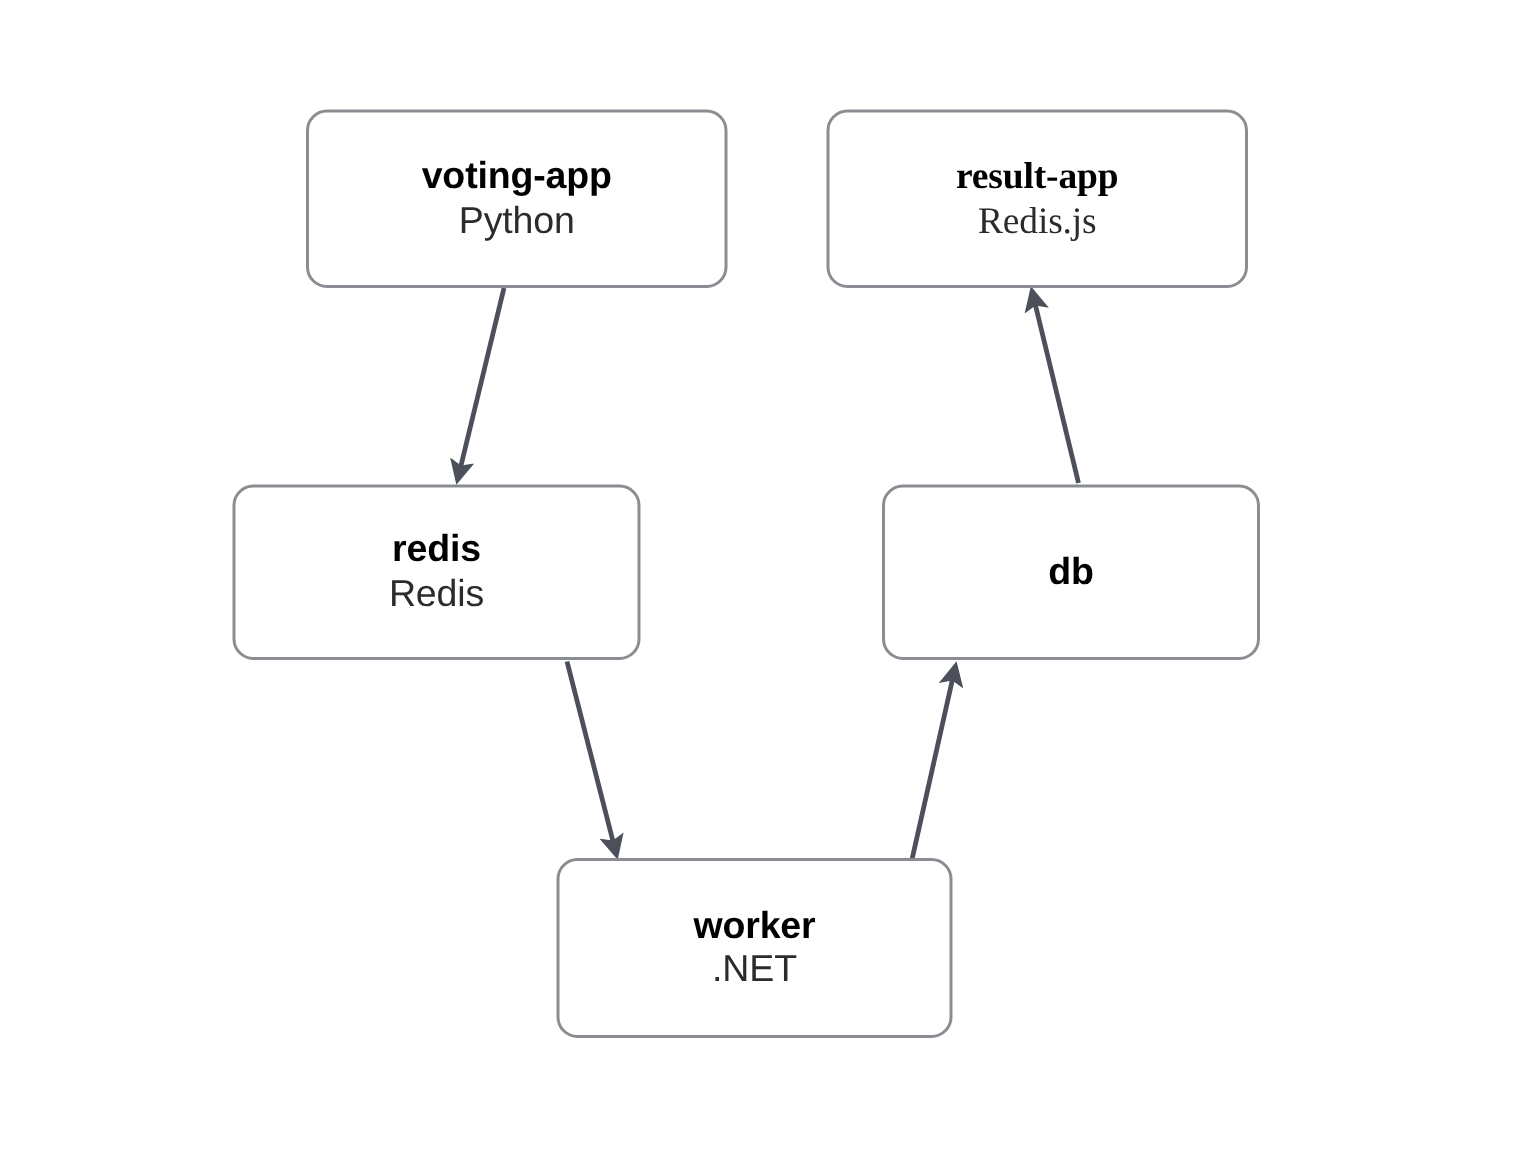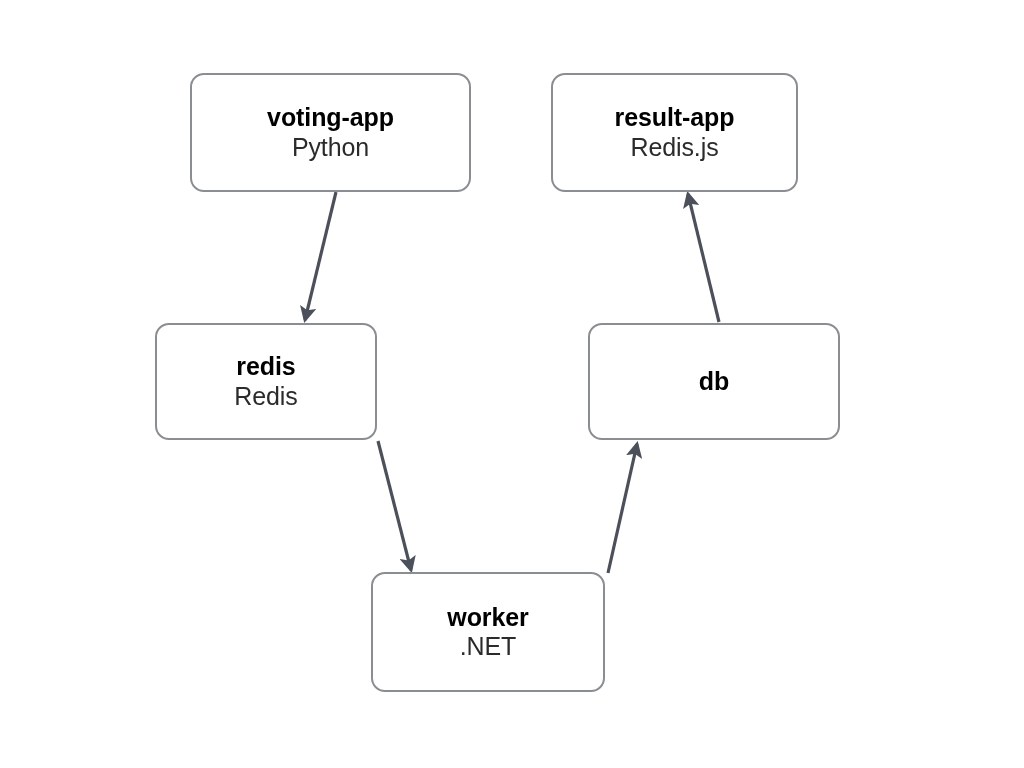--- a/index.html
+++ b/index.html
@@ -44,25 +44,25 @@
   }
   .node-subtitle {
     font-size: 25px;
     font-weight: normal;
     color: #2b2b2b;
     line-height: 1.18;
     letter-spacing: -0.1px;
     text-align: center;
   }
   
-  #node-voting-app { left: 190px;  top: 73px;  width: 281px; height: 119px; }
-  #node-result-app { left: 551px;  top: 73px;  width: 247px; height: 119px; }
-  #node-redis      { left: 155px;  top: 323px; width: 222px; height: 117px; }
+  #node-voting-app { left: 204px;  top: 73px;  width: 281px; height: 119px; }
+  #node-result-app { left: 551px;  top: 73px;  width: 281px; height: 119px; font-family: Liberation Serif, serif; }
+  #node-redis      { left: 155px;  top: 323px; width: 272px; height: 117px; }
   #node-db         { left: 588px;  top: 323px; width: 252px; height: 117px; }
-  #node-worker     { left: 371px;  top: 572px; width: 234px; height: 120px; }
+  #node-worker     { left: 371px;  top: 572px; width: 264px; height: 120px; }
 </style>
 </head>
 <body>
 
 <div id="canvas">
 
   <svg id="edge-layer" viewBox="0 0 1024 768" xmlns="http://www.w3.org/2000/svg">
     <defs>
       <marker id="arrowhead" markerWidth="5.2" markerHeight="5.2" refX="4.2" refY="2.6" orient="auto" markerUnits="strokeWidth">
         <path d="M 0 0 L 5.2 2.6 L 0 5.2 L 1.1 2.6 Z" fill="#4b505a"></path>

